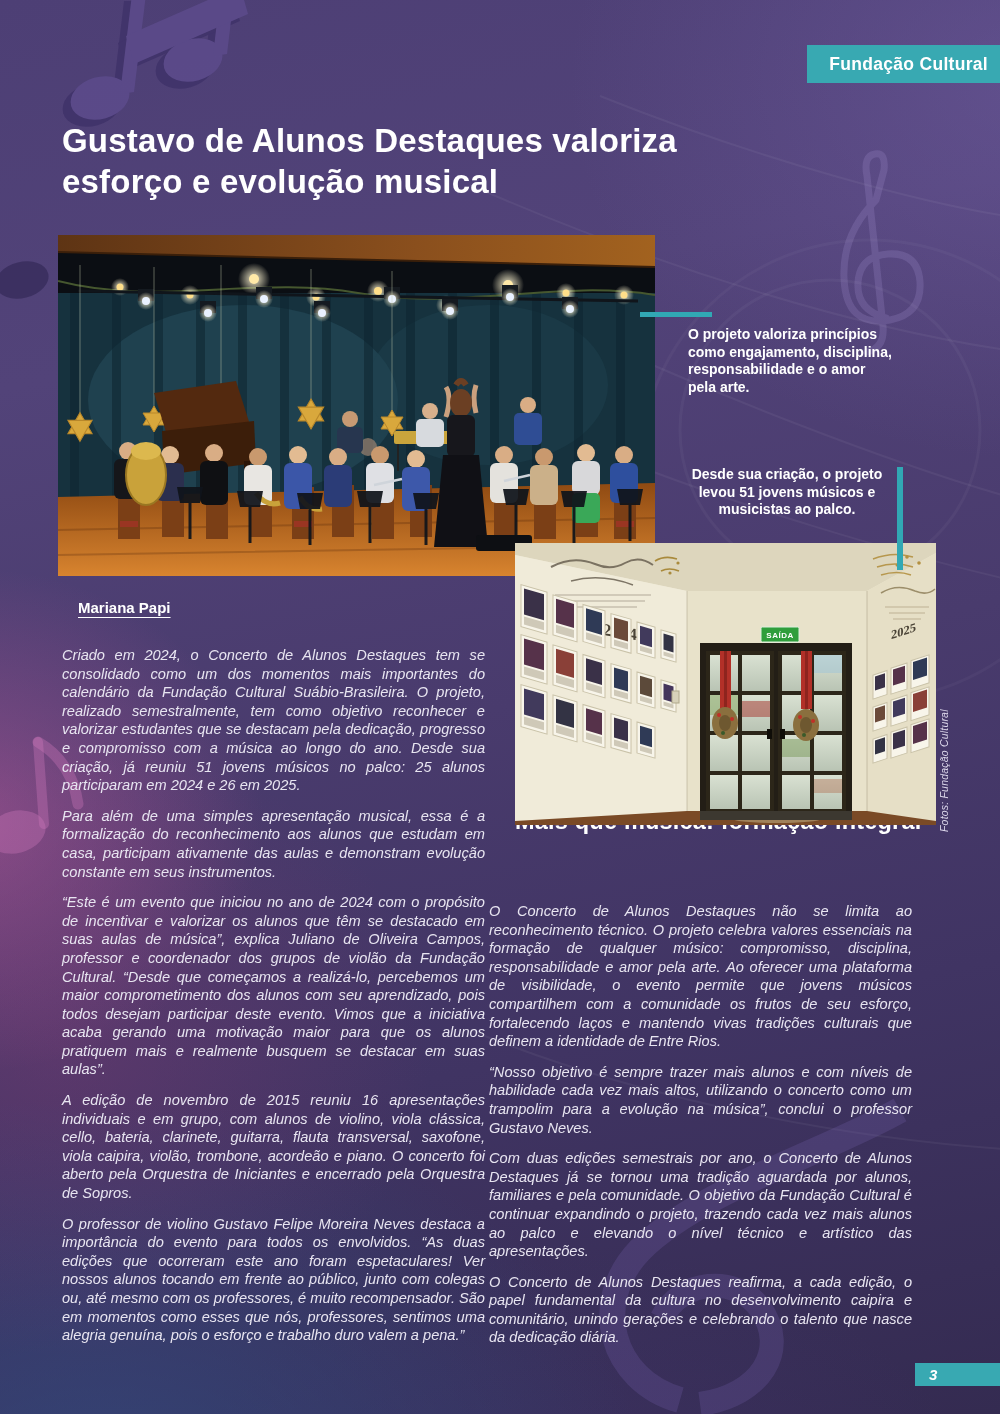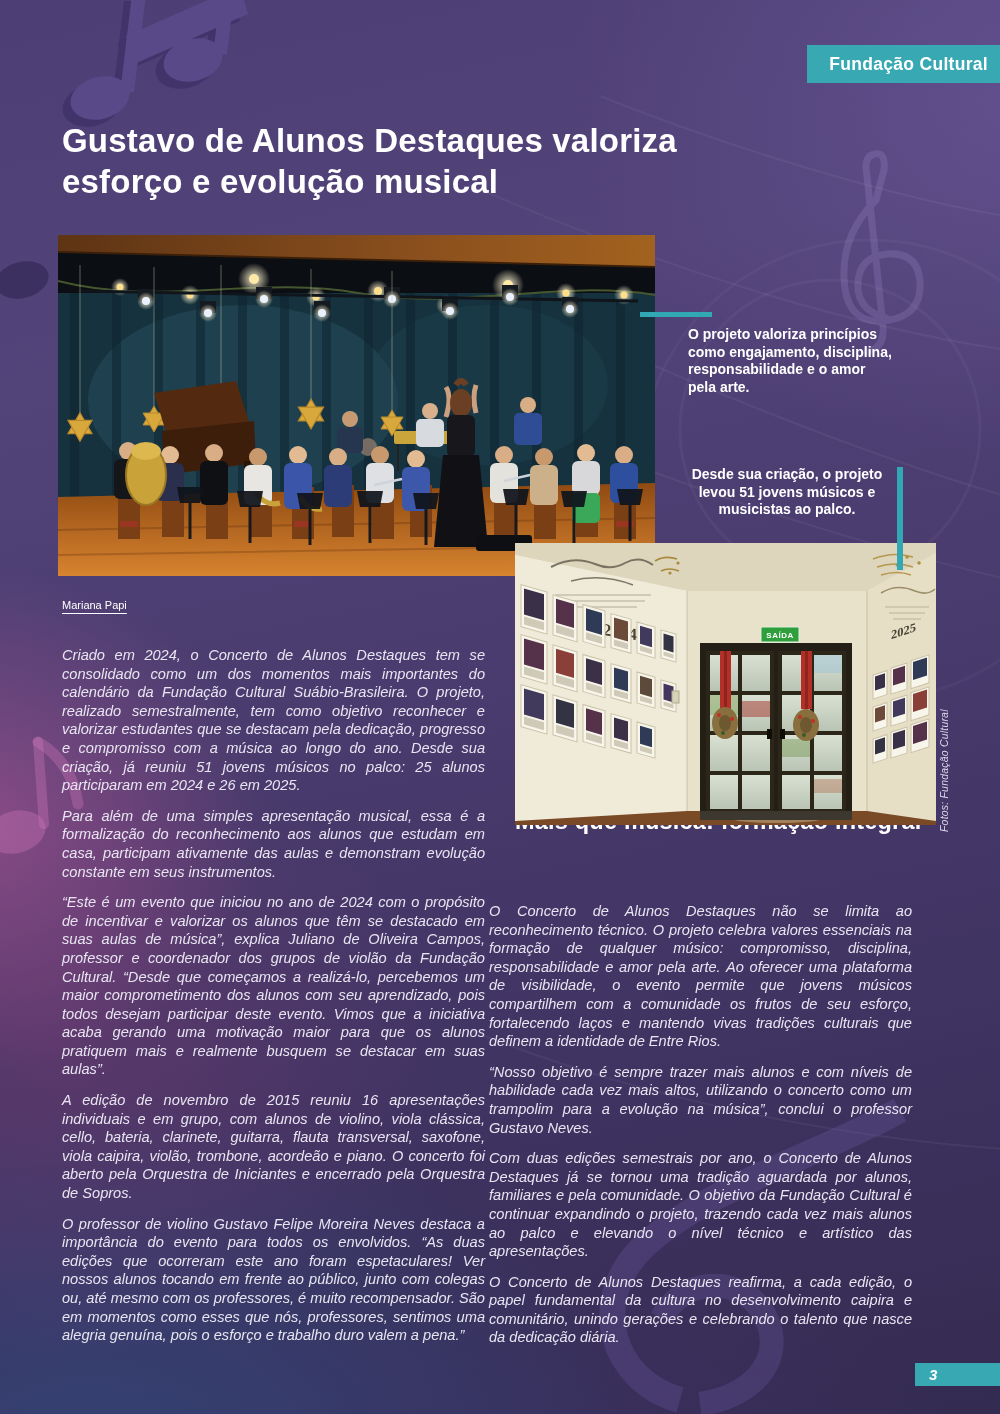--- a/index.html
+++ b/index.html
@@ -42,21 +42,21 @@
     position:absolute;left:688px;top:326px;width:208px;color:#fff;
     font-size:14px;line-height:17.5px;font-weight:bold;
   }
   .callout2{
     position:absolute;left:688px;top:466px;width:198px;color:#fff;text-align:center;
     font-size:14px;line-height:17.5px;font-weight:bold;
   }
   .callout2-line{position:absolute;left:897px;top:467px;width:6px;height:103px;background:#31a8b4;z-index:5;}
   
   .author{
-    position:absolute;left:62px;top:599px;color:#fff;font-size:11px;font-weight:normal;
+    position:absolute;left:78px;top:599px;color:#fff;font-size:15px;font-weight:bold;
     text-decoration:underline;text-underline-offset:4px;
   }
   .colL{position:absolute;left:62px;top:646px;width:423px;}
   .colR{position:absolute;left:489px;top:902px;width:423px;}
   .colL p,.colR p{
     margin:0 0 12px 0;color:#e8e5f1;font-size:14.6px;line-height:18.6px;
     text-align:justify;
     font-style:italic;
   }
   .h2{

